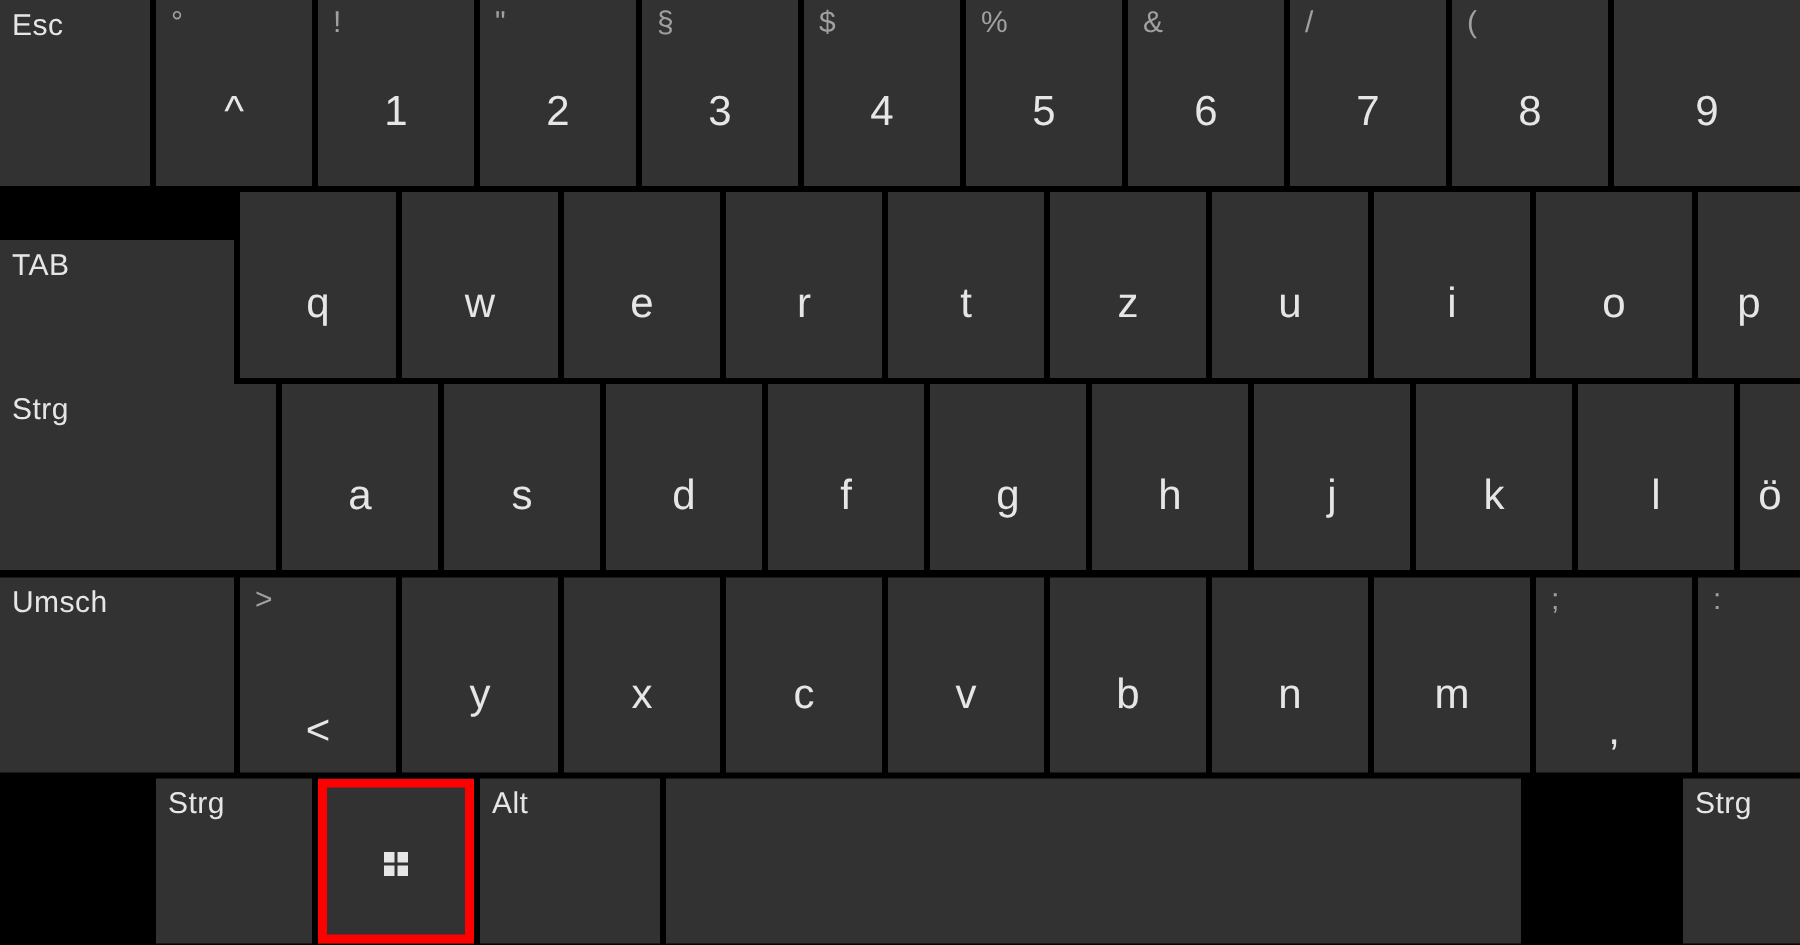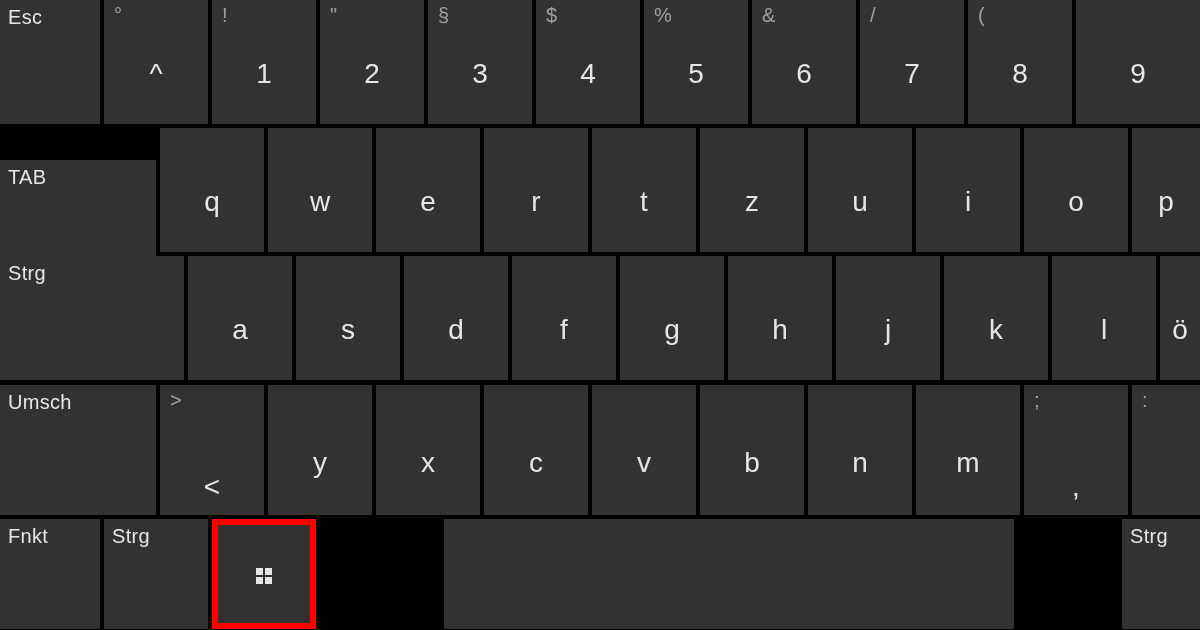--- a/index.html
+++ b/index.html
@@ -218,31 +218,31 @@
       <span class="center">m</span>
     </div>
     <div class="key" style="left: 1024px; top: 385px; width: 104px; height: 130px;">
       <span class="shift">;</span>
       <span class="bc">,</span>
     </div>
     <div class="key" style="left: 1132px; top: 385px; width: 68px; height: 130px;">
       <span class="shift">:</span>
       <span class="bc"></span>
     </div>
-    <div class="key" style="left: 0px; top: 519px; width: 100px; height: 110px;">
-      <span class="tl">Fnkt</span>
-    </div>
     <div class="key" style="left: 104px; top: 519px; width: 104px; height: 110px;">
       <span class="tl">Strg</span>
     </div>
     <div class="key highlight" style="left: 212px; top: 519px; width: 104px; height: 110px;">
       <div class="winlogo">
         <div></div>
         <div></div>
         <div></div>
         <div></div>
       </div>
+    </div>
+    <div class="key" style="left: 320px; top: 519px; width: 120px; height: 110px;">
+      <span class="tl">Alt</span>
     </div>
     <div class="key" style="left: 444px; top: 519px; width: 570px; height: 110px;"></div>
     <div class="key" style="left: 1122px; top: 519px; width: 78px; height: 110px;">
       <span class="tl">Strg</span>
     </div>
   </div>
 
 </body></html>

